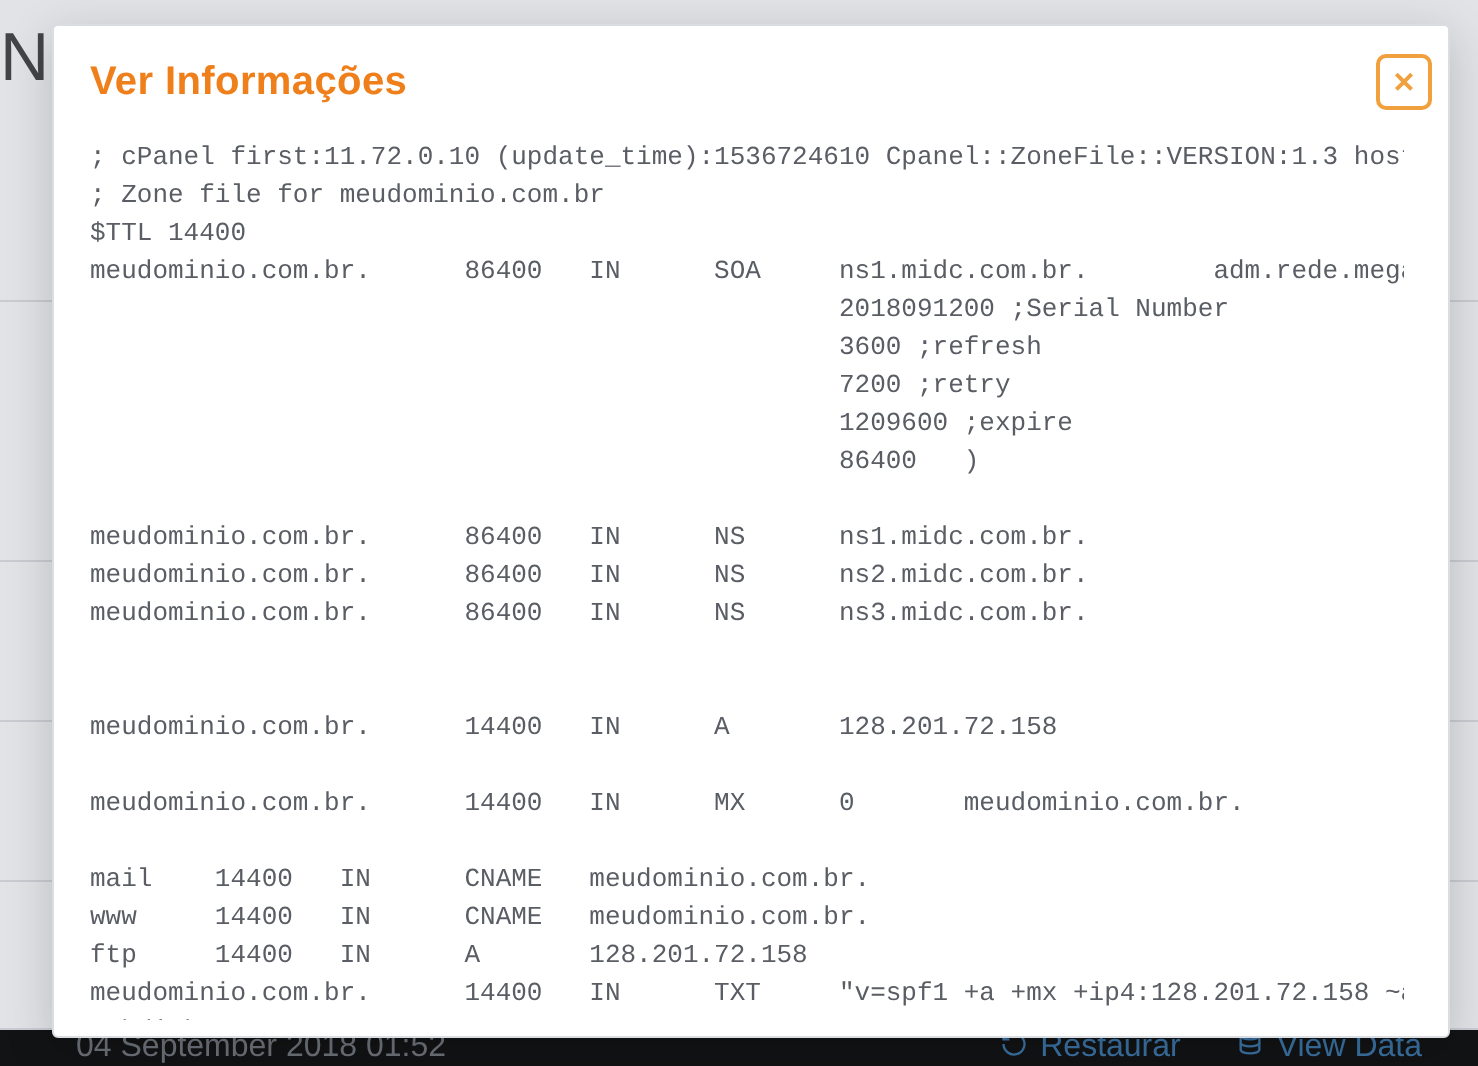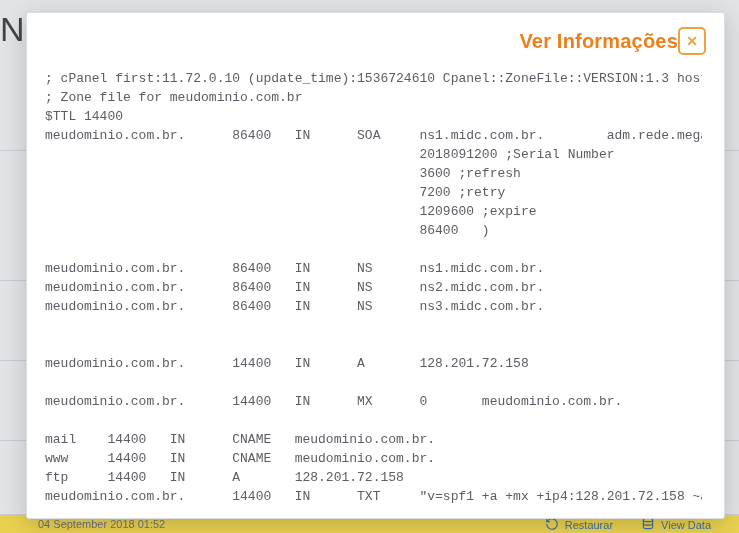--- a/index.html
+++ b/index.html
@@ -1,29 +1,29 @@
 <!DOCTYPE html>
 <html><head>
 <meta charset="utf-8">
 <style>
   html,body{margin:0;padding:0;height:100%;font-family:"Segoe UI",Arial,sans-serif;background:#e6e8ec;overflow:hidden}
   .page-bg{position:absolute;inset:0;background:#f4f5f7}
   .page-bg .stripe{position:absolute;left:0;right:0;height:1px;background:#d6d9de}
   .stripe.s1{top:150px}.stripe.s2{top:280px}.stripe.s3{top:360px}.stripe.s4{top:440px}
   .ns-frag{position:absolute;top:10px;left:0;font-size:34px;font-weight:300;color:#3a3a3a;letter-spacing:1px}
-  .footer-bar{position:absolute;left:0;right:0;bottom:0;height:18px;background:#fde047;border-top:1px solid #d6d9de;display:flex;align-items:center;justify-content:space-between;padding:0 28px 0 38px;font-size:11px;color:#2f6fa7}
+  .footer-bar{position:absolute;left:0;right:0;bottom:0;height:18px;background:#000000;border-top:1px solid #d6d9de;display:flex;align-items:center;justify-content:space-between;padding:0 28px 0 38px;font-size:16px;color:#2f6fa7}
   .footer-left{color:#6a6f77}
   .footer-links{display:flex;gap:28px;align-items:center}
-  .footer-links .lnk{display:flex;align-items:flex-end;gap:6px;color:#2f6fa7;cursor:pointer}
+  .footer-links .lnk{display:flex;align-items:flex-start;gap:6px;color:#2f6fa7;cursor:pointer}
   .footer-links .ic{width:14px;height:14px}
 
   .overlay{position:absolute;inset:0;background:rgba(120,125,133,.15)}
 
   .modal{position:absolute;top:12px;left:26px;right:14px;bottom:14px;background:#fff;border:1px solid #dadde2;border-radius:3px;box-shadow:0 6px 24px rgba(0,0,0,.18);display:flex;flex-direction:column;overflow:hidden}
-  .modal-header{display:flex;align-items:center;justify-content:flex-end;padding:14px 18px 10px 18px}
+  .modal-header{display:flex;align-items:center;justify-content:space-between;padding:14px 8px 10px 18px}
   .modal-title{font-size:20px;font-weight:700;color:#ef7f1a;letter-spacing:.2px}
   .close-btn{width:24px;height:24px;border:2px solid #f0a03c;border-radius:5px;display:flex;align-items:center;justify-content:center;color:#f0a03c;font-weight:700;font-size:14px;cursor:pointer;user-select:none;line-height:1}
   .modal-body{flex:1;position:relative;margin:0 6px 8px 16px;overflow:hidden}
   .scroll-area{position:absolute;inset:0 16px 0 0;overflow:auto}
   .scroll-area::-webkit-scrollbar{width:14px}
   .scroll-area::-webkit-scrollbar-track{background:#f1f2f4;border-radius:7px}
   .scroll-area::-webkit-scrollbar-thumb{background:#c4c8cf;border-radius:7px;border:3px solid #f1f2f4}
   .scroll-area::-webkit-scrollbar-button{display:block;height:14px;background:#f1f2f4}
   pre.zone{margin:0;padding:4px 2px 40px 2px;font-family:"Consolas","Menlo","Courier New",monospace;font-size:13px;line-height:19px;color:#5a5e64;white-space:pre}
 </style>

